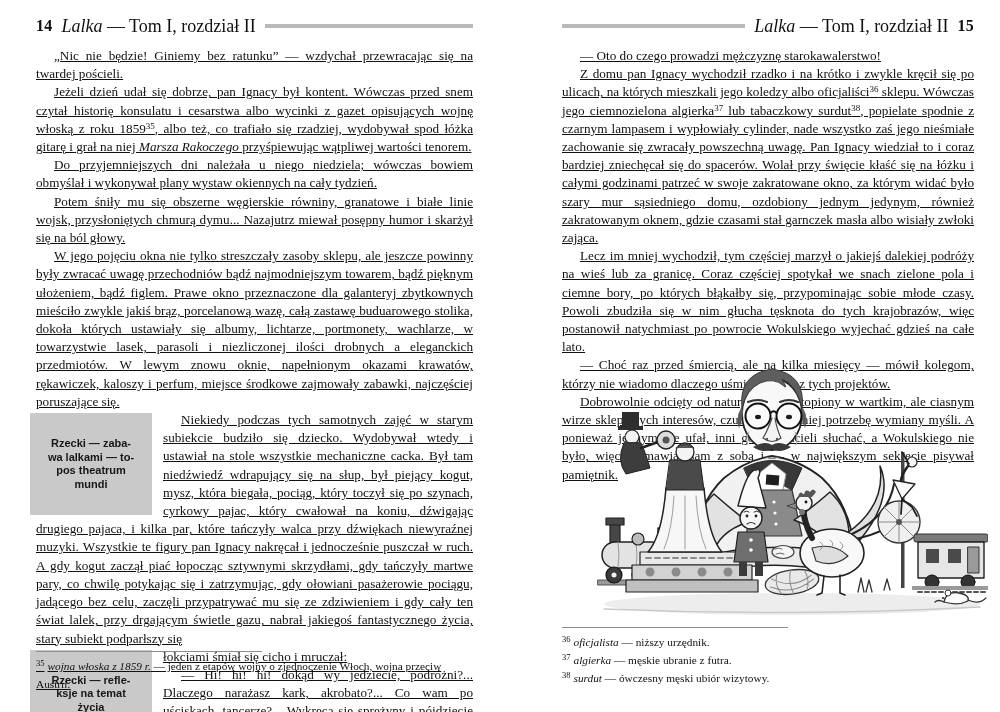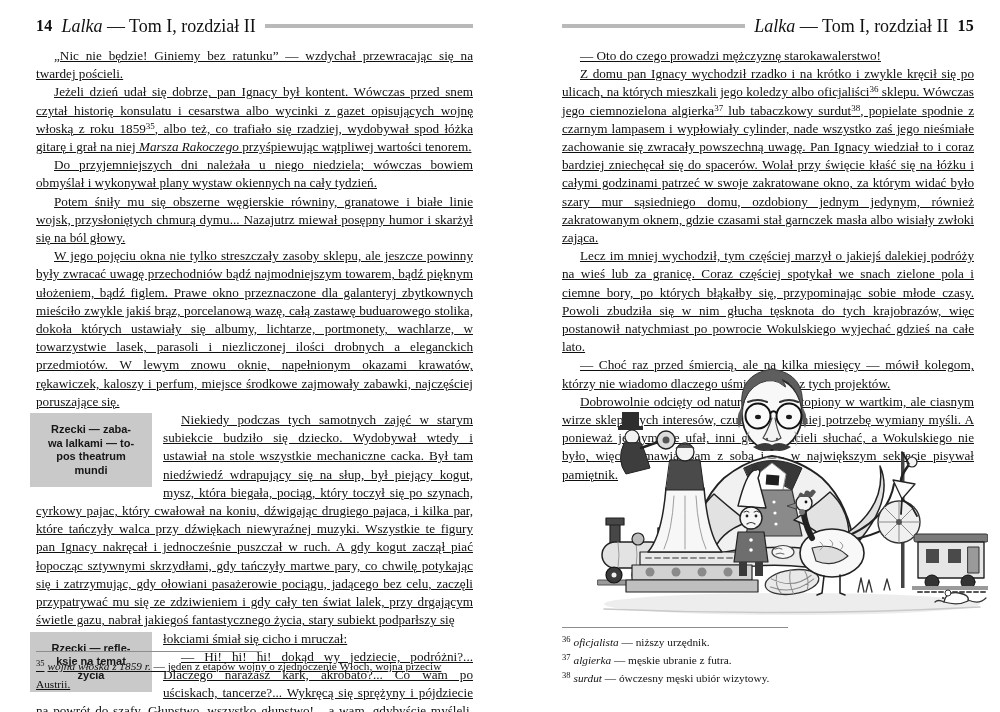--- a/index.html
+++ b/index.html
@@ -14,21 +14,21 @@
   .running-title{font-size:18px;white-space:nowrap;}
   .running-title i{font-style:italic;}
   .head-rule{flex:1;height:4px;background:#b9b9b9;}
 
   .body-text{font-size:13.2px;line-height:18.2px;text-align:justify;}
   .body-par{margin:0;text-indent:18px;text-decoration:underline;}
   .no-indent{text-indent:0;}
   sup.fref{font-size:9px;line-height:0;vertical-align:4px;}
 
   .margin-note{float:left;width:114px;margin:2px 11px 5px -6px;background:#c9c9c9;
-    padding:10px 4px;font-family:"Liberation Sans",sans-serif;font-weight:bold;font-size:11px;
+    padding:24px 4px;font-family:"Liberation Sans",sans-serif;font-weight:bold;font-size:11px;
     line-height:13.5px;text-align:center;white-space:pre-line;text-indent:0;color:#161616;}
 
   .footnotes{position:absolute;font-size:11.3px;line-height:18px;}
   .footnotes-left{left:36px;right:27px;top:651px;text-decoration:underline;}
   .footnotes-right{left:62px;right:26px;top:627px;}
   .fn-rule{width:226px;border-top:1.5px solid #8d8d8d;margin-bottom:5px;}
   .fn-line i{font-style:italic;}
   .fn-line sup{font-size:8.5px;line-height:0;vertical-align:4px;margin-right:3px;}
 
   .illustration{position:absolute;left:96px;top:356px;width:392px;height:268px;}

